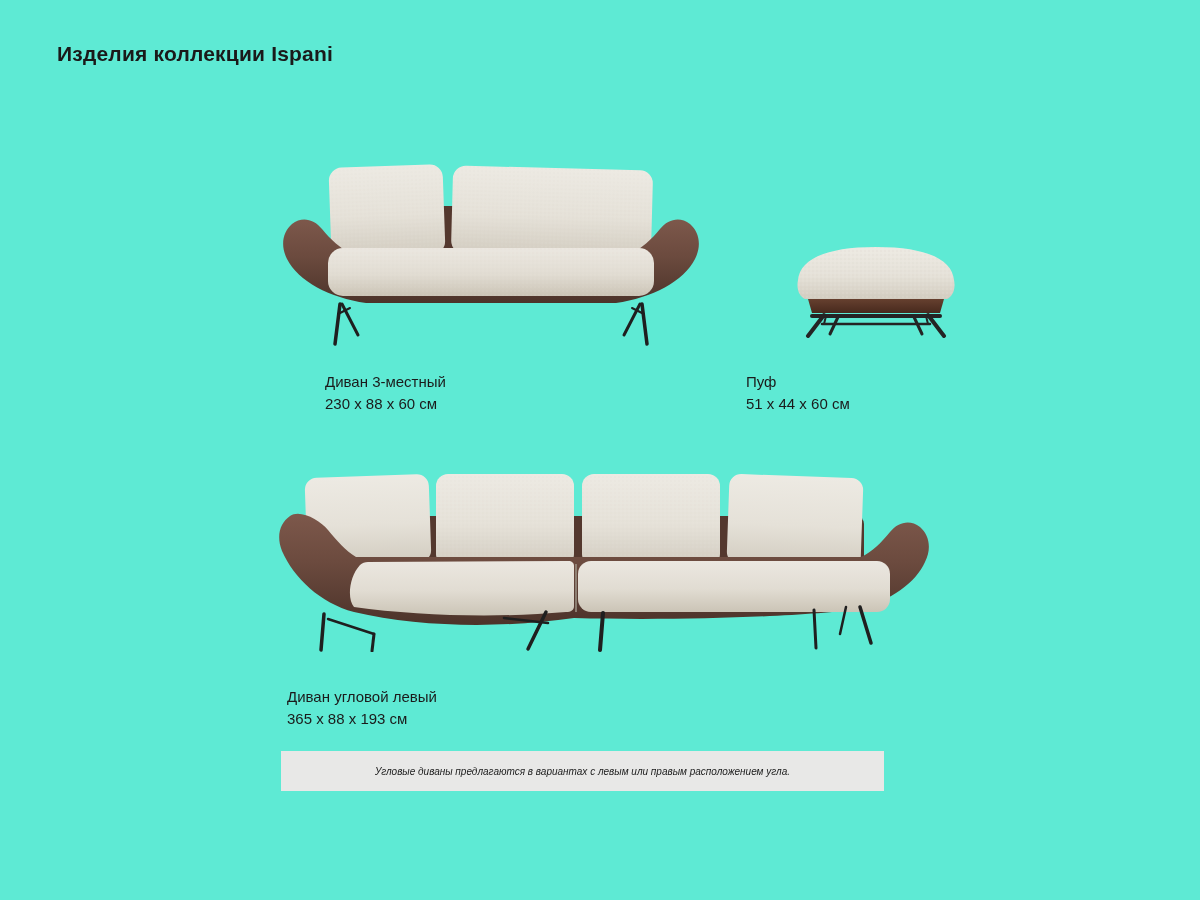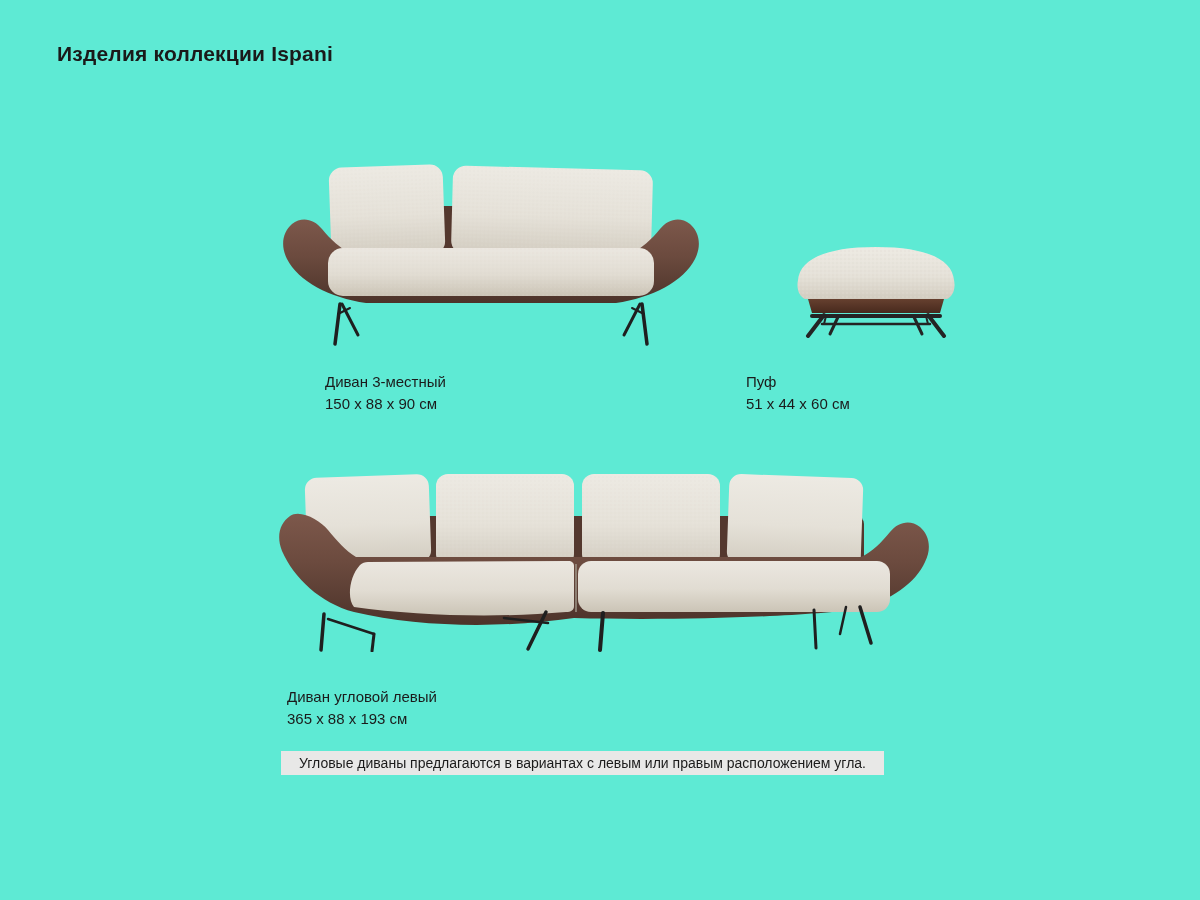--- a/index.html
+++ b/index.html
@@ -34,28 +34,29 @@
   }
   .cap-sofa3  { left: 283px; top: 371px; margin-left: 42px; }
   .cap-pouf   { left: 746px; top: 371px; }
   .cap-corner { left: 287px; top: 686px; }
   .caption .dims { color: #1b1b1b; }
   .note-banner {
     position: absolute;
     left: 281px;
     top: 751px;
     width: 603px;
-    height: 24px;
+    height: 40px;
     background: #e8e8e7;
     display: flex;
     align-items: center;
     justify-content: center;
-    font-size: 14px;
+    font-size: 10px;
     color: #1b1b1b;
     text-align: center;
+    font-style: italic;
   }
 </style>
 </head>
 <body>
 
 <div class="stage">
 
   <svg width="0" height="0" style="position:absolute" aria-hidden="true">
     <defs>
       <linearGradient id="gradCream" x1="0" y1="0" x2="0" y2="1">
@@ -171,21 +172,21 @@
         <path d="M 345 153 L 342 190" stroke-width="4"></path>
         <path d="M 556 150 L 558 188" stroke-width="3"></path>
         <path d="M 602 147 L 613 183" stroke-width="3.5"></path>
         <path d="M 588 147 L 582 174" stroke-width="2.5"></path>
       </g>
     </svg>
   </div>
 
   <div class="caption cap-sofa3">
     <div class="name">Диван 3-местный</div>
-    <div class="dims">150 x 88 x 90 см</div>
+    <div class="dims">230 x 88 x 60 см</div>
   </div>
 
   <div class="caption cap-pouf">
     <div class="name">Пуф</div>
     <div class="dims">51 x 44 x 60 см</div>
   </div>
 
   <div class="caption cap-corner">
     <div class="name">Диван угловой левый</div>
     <div class="dims">365 x 88 x 193 см</div>

